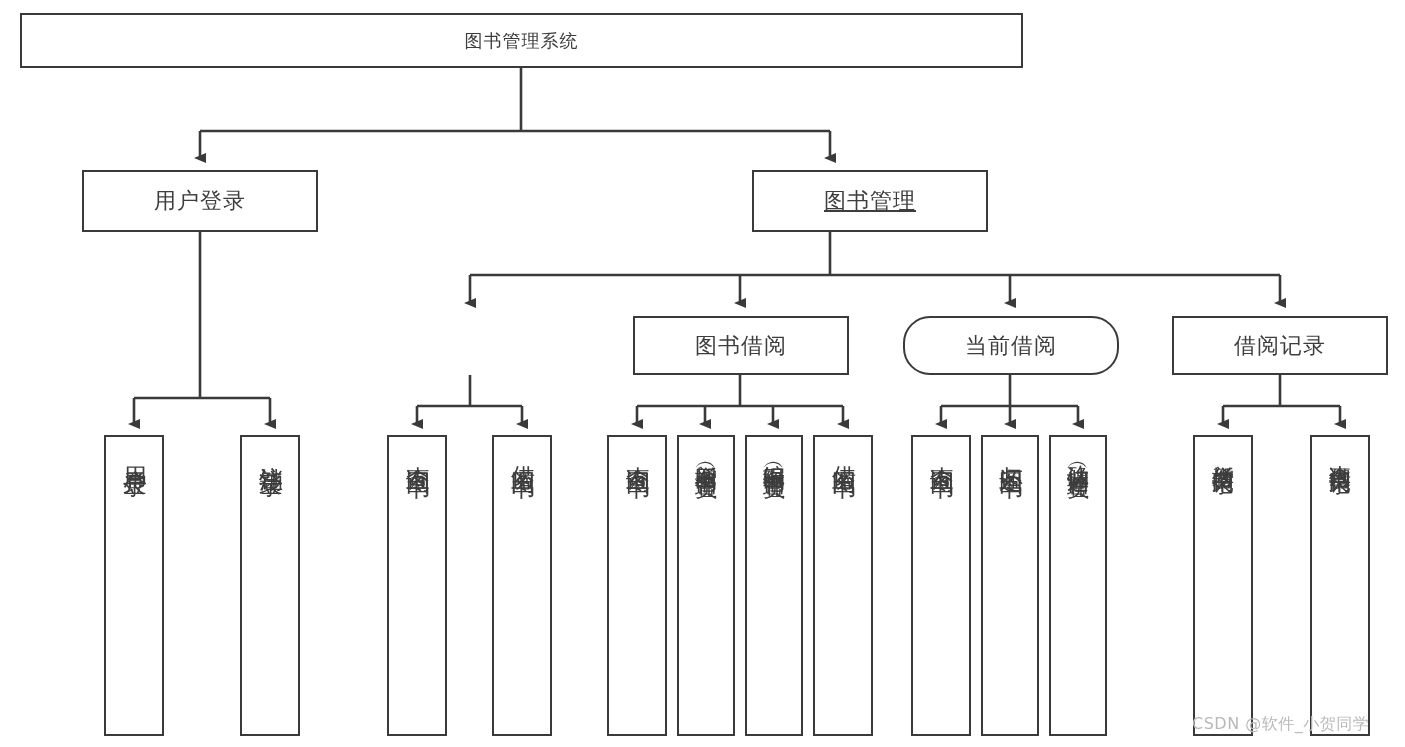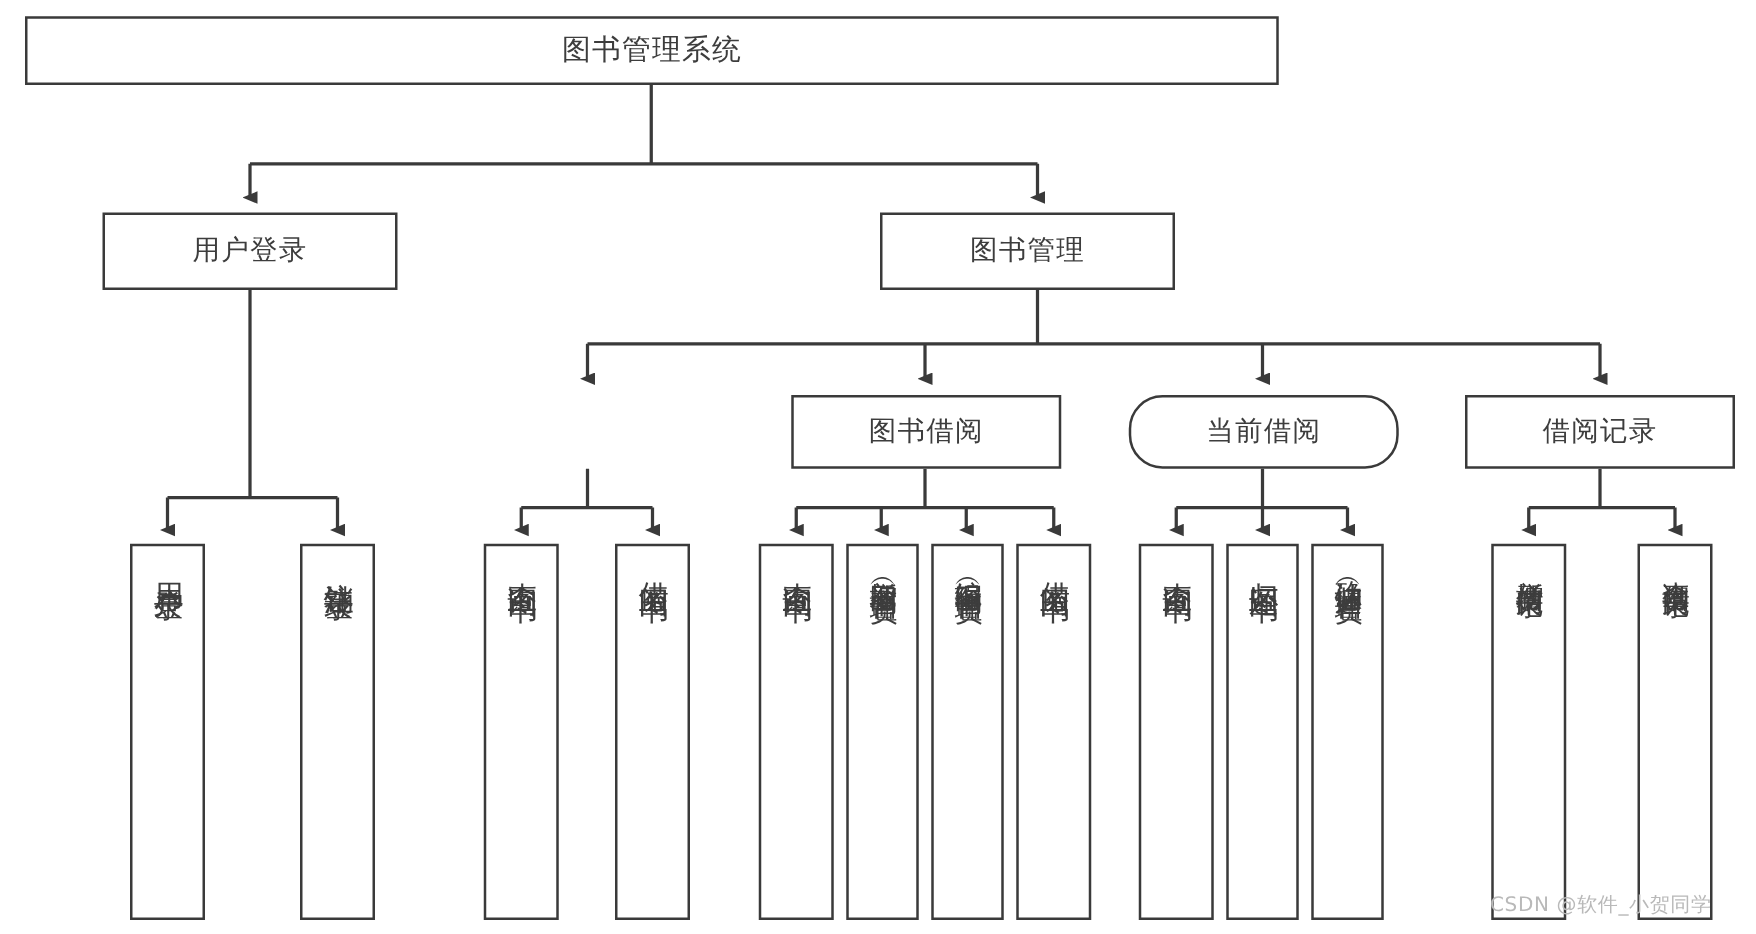--- a/index.html
+++ b/index.html
@@ -27,21 +27,21 @@
     z-index:2;
   }
   .node .lbl{
     display:block;
     line-height:1.18;
     color:#3d3d3d;
     white-space:pre;
   }
   
   .h-node .lbl{font-size:22px;}
-  .node.root .lbl{font-size:23px;}
+  .node.root .lbl{font-size:18px;}
 
   
   .v-node{
     padding:10px 0 0 0;
     align-items:flex-start;
     justify-content:center;
   }
   .v-node .lbl{
     writing-mode:vertical-rl;
     text-orientation:upright;
@@ -119,21 +119,21 @@
   </svg>
 
   <div class="node h-node root" style="left:20px;top:13px;width:1003px;height:55px;">
     <span class="lbl">图书管理系统</span>
   </div>
 
   <div class="node h-node" style="left:82px;top:170px;width:236px;height:62px;">
     <span class="lbl">用户登录</span>
   </div>
 
-  <div class="node h-node" style="left:704px;top:170px;width:236px;height:62px;">
+  <div class="node h-node" style="left:752px;top:170px;width:236px;height:62px;text-decoration:underline;">
     <span class="lbl">图书管理</span>
   </div>
 
 
   <div class="node h-node" style="left:633px;top:316px;width:216px;height:59px;align-items:center;">
     <span class="lbl">图书借阅</span>
   </div>
 
   <div class="node h-node" style="left:903px;top:316px;width:216px;height:59px;border-radius:27px;">
     <span class="lbl">当前借阅</span>

